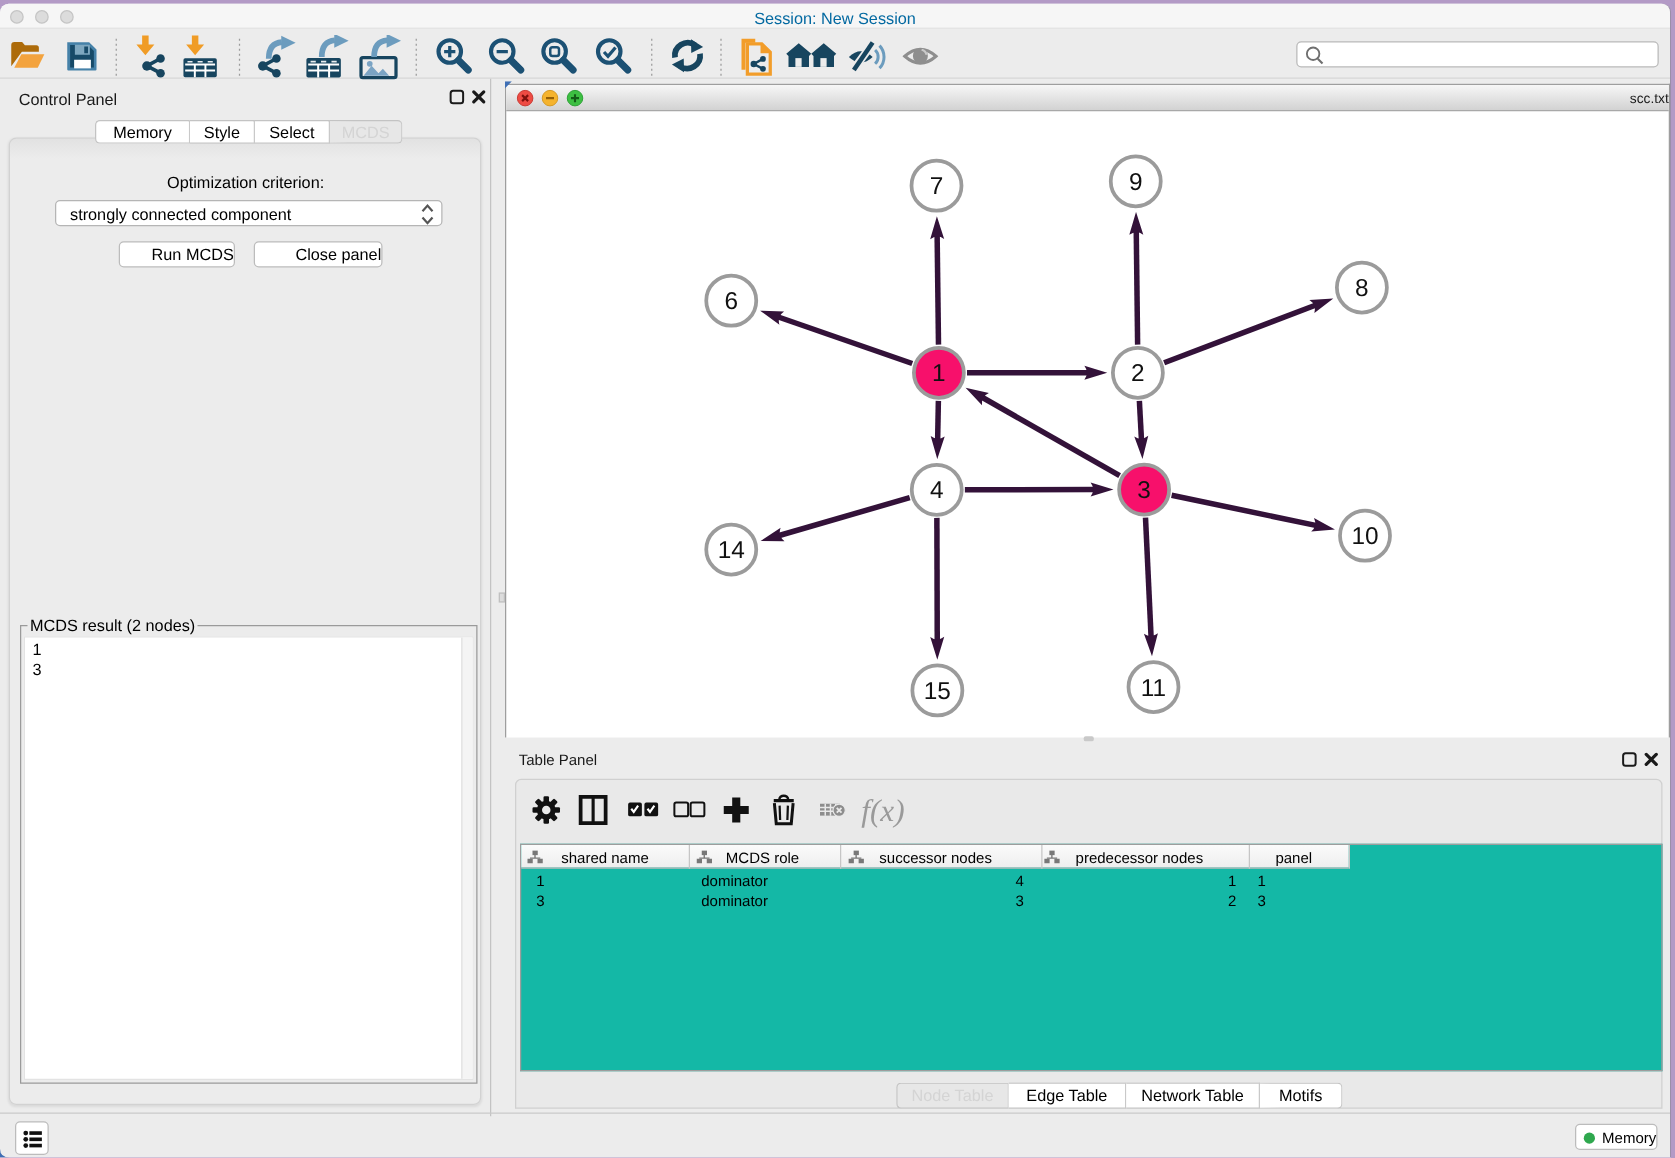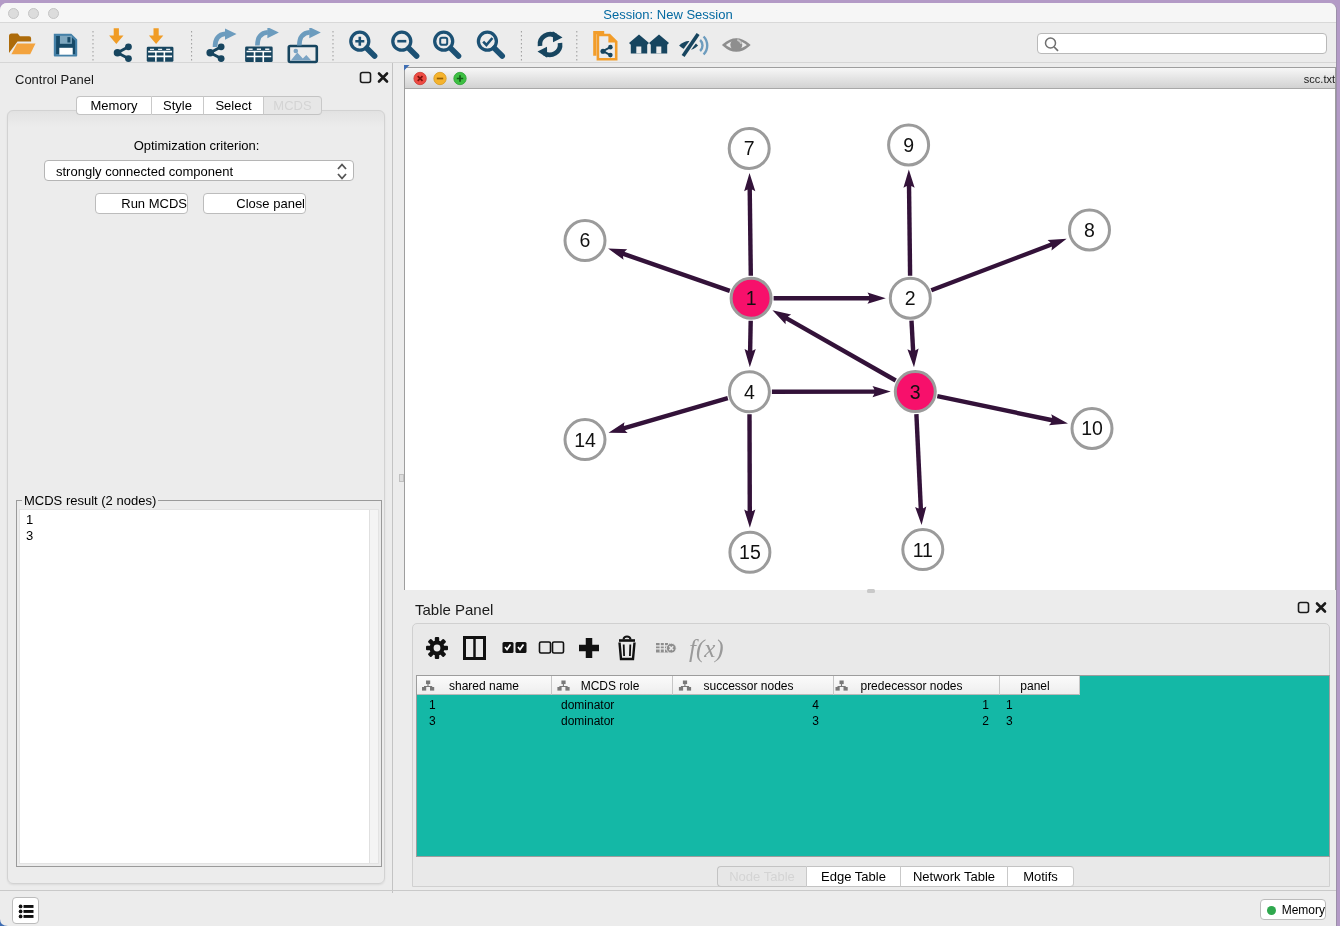--- a/index.html
+++ b/index.html
@@ -40,21 +40,21 @@
   border-radius:4px; font-size:13px; color:#000000; text-align:right; }
 
 #netwin { position:absolute; left:404px; top:64px; width:932px; height:523px;
   background:#fff; border:1px solid #9e9e9e; border-bottom:none; }
 #nettitle { position:absolute; left:0; top:0; width:100%; height:21px;
   background:linear-gradient(#f7f7f7,#d2d2d2); border-bottom:1px solid #a8a8a8; }
 #nettitle .t { position:absolute; width:100%; text-align:right; top:5px;
   font-size:11px; color:#1a1a1a; }
 
 #tpanel { position:absolute; left:404px; top:587px; width:932px; height:303px; }
-#tptitle { position:absolute; left:11px; top:11px; font-size:15px; color:#1a1a1a; }
+#tptitle { position:absolute; left:11px; top:11px; font-size:12px; color:#1a1a1a; }
 #tpbody { position:absolute; left:8px; top:33px; width:918px; height:264px;
   background:#e9e9e9; border:1px solid #d0d0d0; border-radius:5px 5px 0 0; }
 #tptable { position:absolute; left:3px; top:51px; width:914px; height:182px;
   background:#14b8a6; border:1px solid #9d9d9d; font-size:12px; }
 
 .tsep { position:absolute; top:0; height:19px; width:0; border-left:1px solid #c6c6c6; }
 .th { position:absolute; top:3px; font-size:12px; color:#000; text-align:center; }
 .td { position:absolute; font-size:12px; color:#000; }
 
 #statusbar { position:absolute; left:0; top:887px; width:100%; height:36px;

